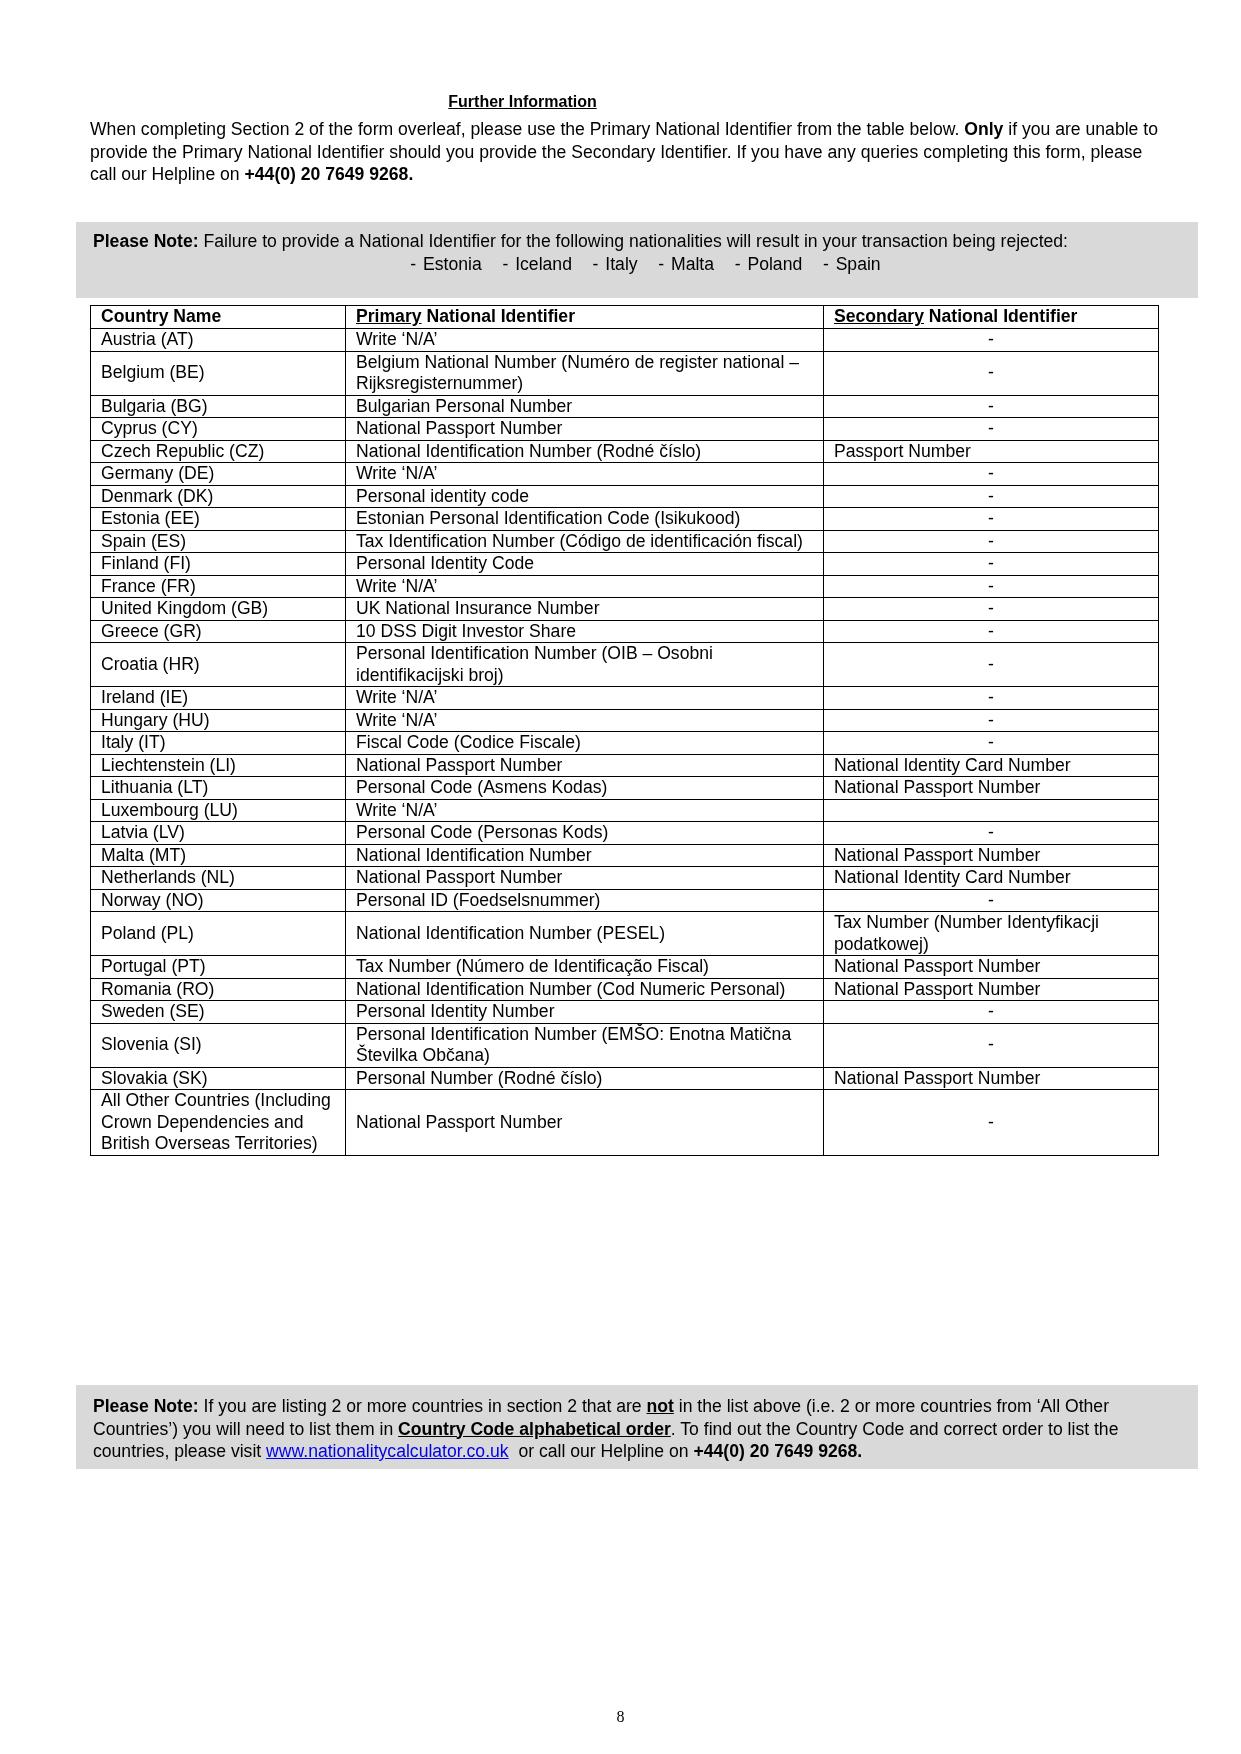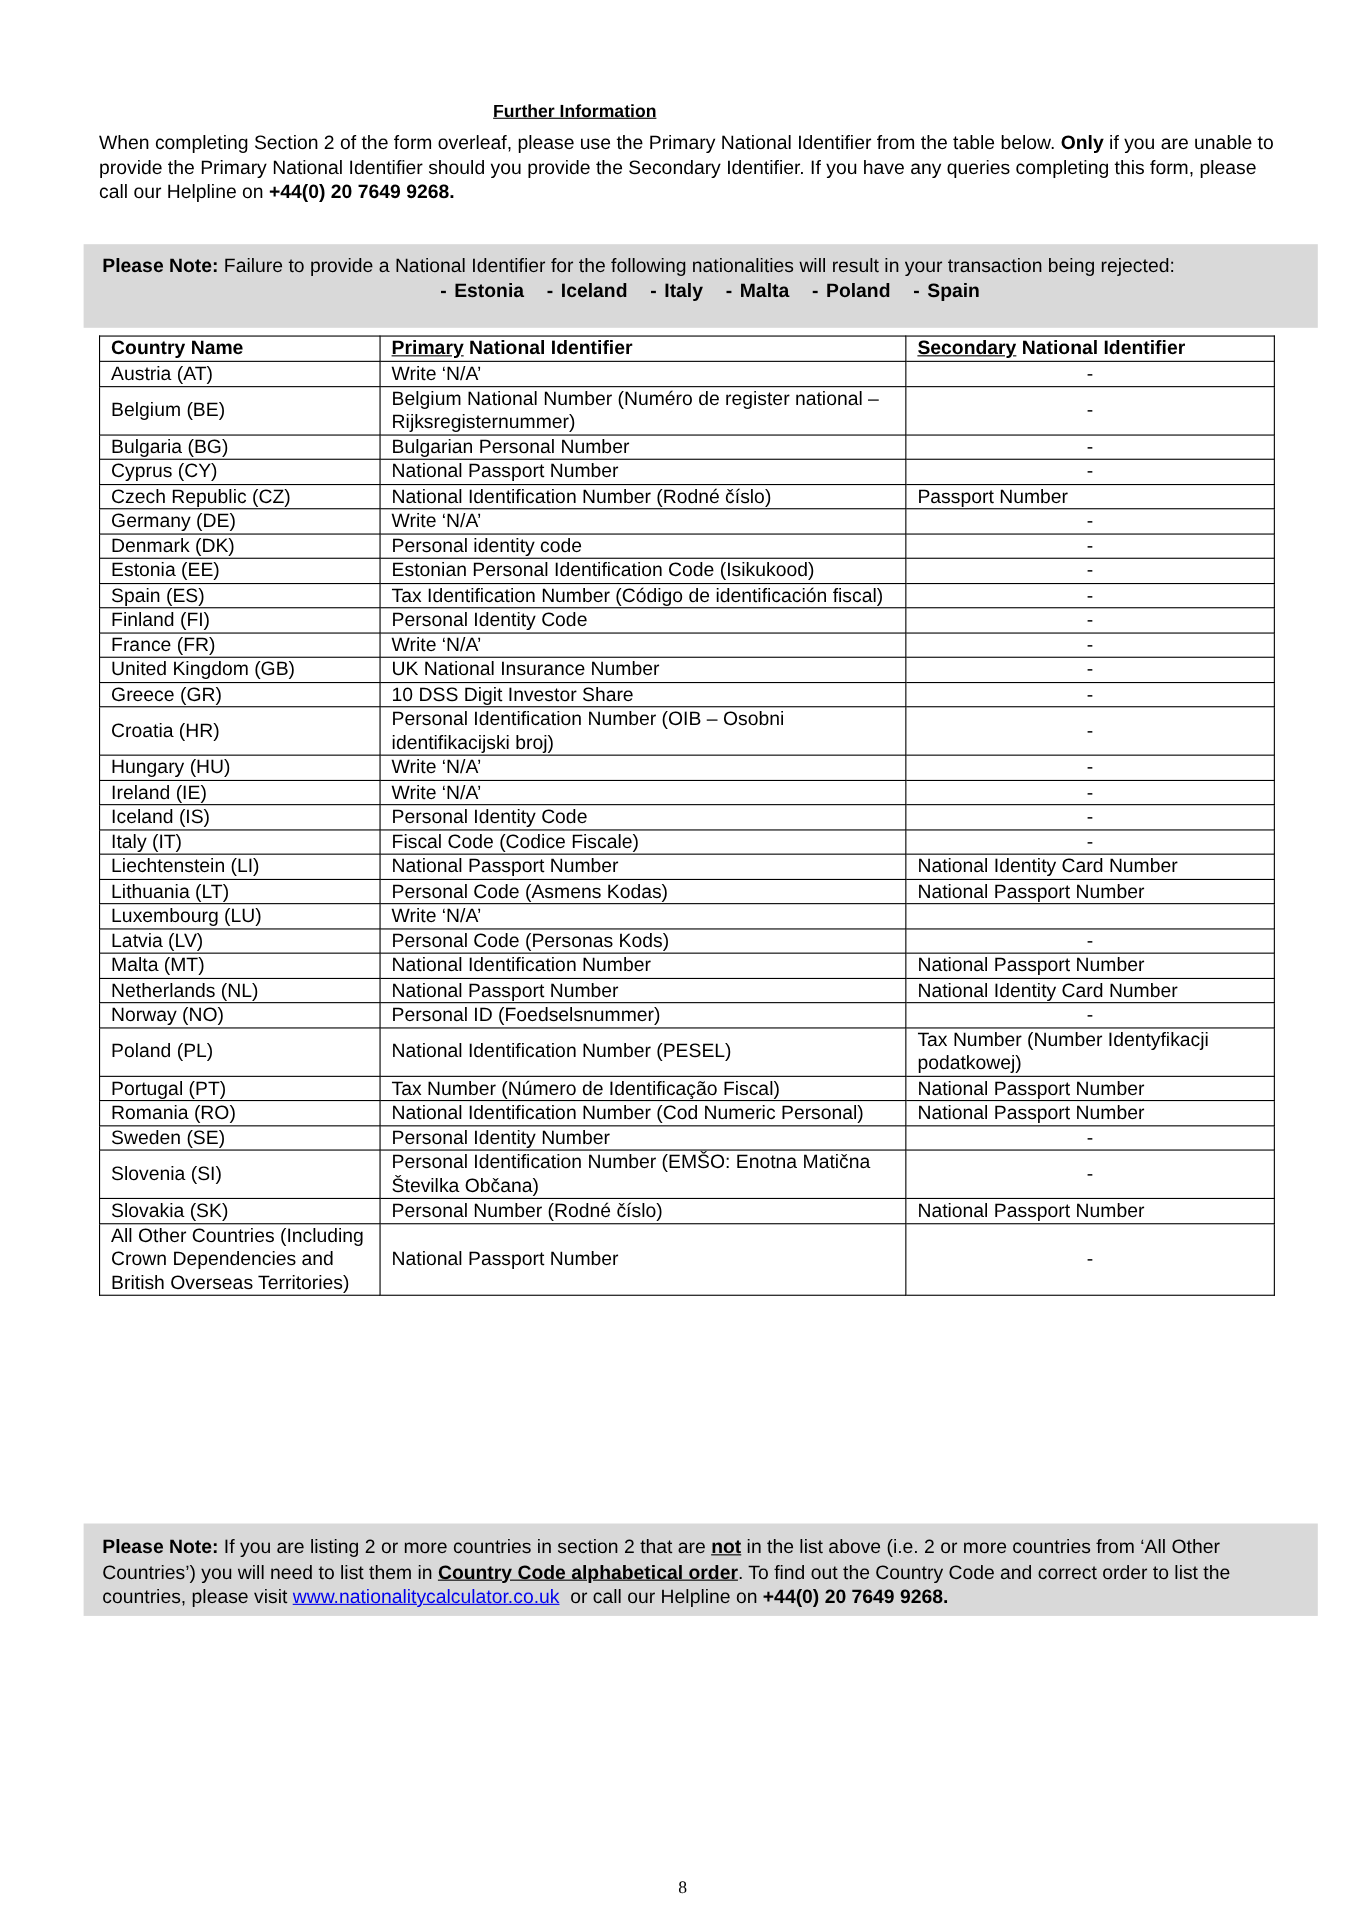--- a/index.html
+++ b/index.html
@@ -15,21 +15,21 @@
     .intro {
       position: absolute; left: 90px; top: 118px; width: 1080px;
       font-size: 17.6px; line-height: 22.5px;
     }
     .intro b { font-weight: bold; }
     .note-box {
       position: absolute; left: 76px; width: 1122px; background: #d9d9d9;
       font-size: 17.6px; line-height: 22.5px; box-sizing: border-box;
     }
     .note1 { top: 222px; height: 76px; padding: 8px 0 0 17px; }
-    .note1 .center { text-align: center; font-weight: bold; word-spacing: 2px; }
+    .note1 .center { text-align: center; font-weight: normal; word-spacing: 2px; }
     .note2 { top: 1385px; height: 84px; padding: 10px 16px 0 17px; }
     .note2 a { color: #0000ee; text-decoration: underline; }
     .uline { text-decoration: underline; }
 
     table.ids {
       position: absolute; left: 90px; top: 305px; width: 1068px;
       border-collapse: collapse; table-layout: fixed;
       font-size: 17.6px; line-height: 21.5px;
     }
     table.ids th, table.ids td {
@@ -138,32 +138,27 @@
         <td>Greece (GR)</td>
         <td>10 DSS Digit Investor Share</td>
         <td class="sec dash">-</td>
       </tr>
       <tr class="row">
         <td>Croatia (HR)</td>
         <td>Personal Identification Number (OIB – Osobni identifikacijski broj)</td>
         <td class="sec dash">-</td>
       </tr>
       <tr class="row">
+        <td>Ireland (IE)</td>
+        <td>Write ‘N/A’</td>
+        <td class="sec dash">-</td>
+      </tr>
+      <tr class="row">
         <td>Hungary (HU)</td>
         <td>Write ‘N/A’</td>
-        <td class="sec dash">-</td>
-      </tr>
-      <tr class="row">
-        <td>Ireland (IE)</td>
-        <td>Write ‘N/A’</td>
-        <td class="sec dash">-</td>
-      </tr>
-      <tr class="row">
-        <td>Iceland (IS)</td>
-        <td>Personal Identity Code</td>
         <td class="sec dash">-</td>
       </tr>
       <tr class="row">
         <td>Italy (IT)</td>
         <td>Fiscal Code (Codice Fiscale)</td>
         <td class="sec dash">-</td>
       </tr>
       <tr class="row">
         <td>Liechtenstein (LI)</td>
         <td>National Passport Number</td>

